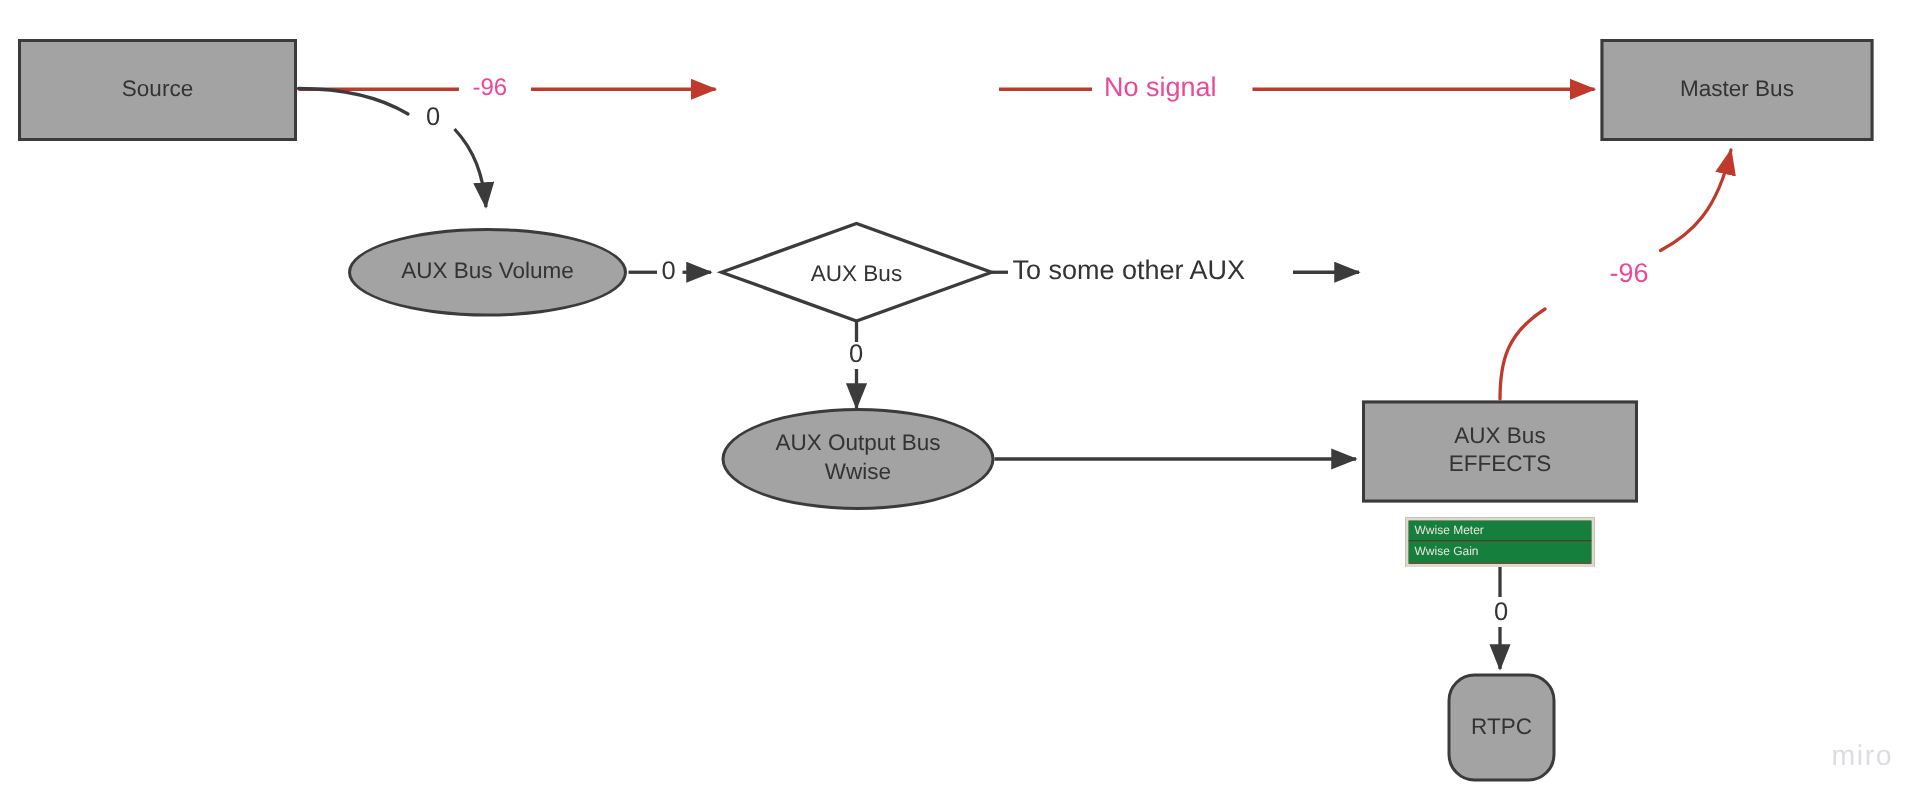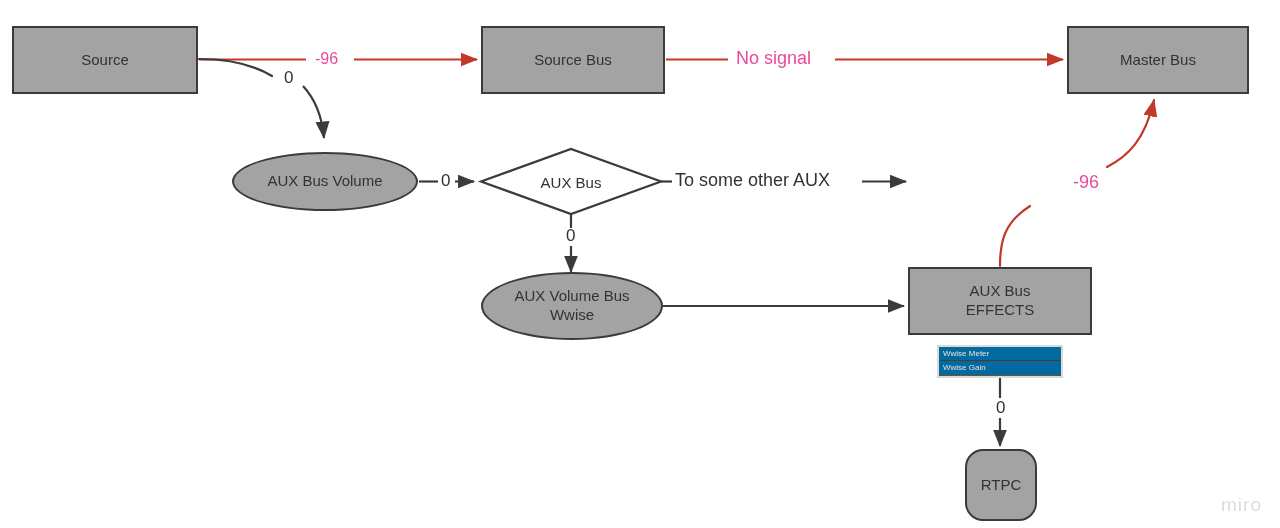--- a/index.html
+++ b/index.html
@@ -90,21 +90,21 @@
     z-index: 6;
     overflow: hidden;
   }
   .effects-list .plugin-row {
     box-sizing: border-box;
     height: 14px;
     line-height: 14px;
     font-size: 8px;
     color: #e9e4dc;
     padding-left: 4px;
-    background: #0369a1;
+    background: #15803d;
     border-bottom: 1px solid #4e3c24;
     white-space: nowrap;
     overflow: hidden;
   }
   .effects-list .plugin-row:last-child {
     border-bottom: none;
   }
   
   .watermark {
     position: absolute;
@@ -178,38 +178,35 @@
     <g>
       <line x1="1000" y1="378" x2="1000" y2="398" stroke="#3b3b3b" stroke-width="2.2"></line>
       <line x1="1000" y1="418" x2="1000" y2="446" stroke="#3b3b3b" stroke-width="2.2" marker-end="url(#arrow-black)"></line>
     </g>
   </svg>
 
   <div class="node rect-node" style="left:12px; top:26px; width:186px; height:68px;">
     <span>Source</span>
   </div>
 
-  <div class="node rect-node" style="left:481px; top:26px; width:184px; height:68px;">
-    <span>Source Bus</span>
-  </div>
 
   <div class="node ellipse-node" style="left:232px; top:152px; width:186px; height:59px;">
     <span>AUX Bus Volume</span>
   </div>
 
   <div class="node rect-node" style="left:1067px; top:26px; width:182px; height:68px;">
     <span>Master Bus</span>
   </div>
 
   <div class="diamond-label" style="left:511px; top:169px; width:120px; height:26px;">
     <span>AUX Bus</span>
   </div>
 
   <div class="node ellipse-node" style="left:481px; top:272px; width:182px; height:68px; flex-direction:column;">
-    <span>AUX Volume Bus</span>
+    <span>AUX Output Bus</span>
     <span>Wwise</span>
   </div>
 
   <div class="node rect-node" style="left:908px; top:267px; width:184px; height:68px; flex-direction:column;">
     <span>AUX Bus</span>
     <span>EFFECTS</span>
   </div>
 
   <div class="node rounded-node" style="left:965px; top:449px; width:72px; height:72px;">
     <span>RTPC</span>

